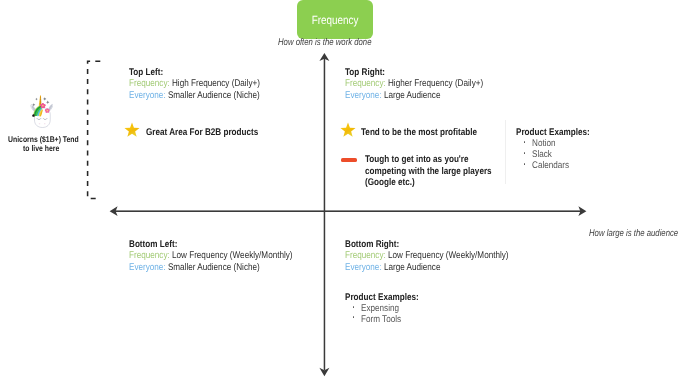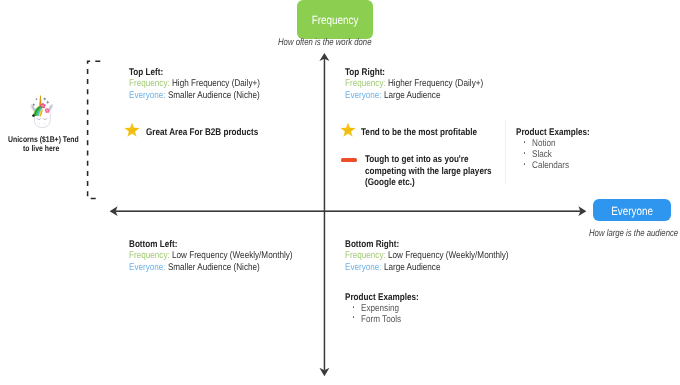--- a/index.html
+++ b/index.html
@@ -47,23 +47,20 @@
 
   <svg class="abs" style="left:82px;top:55px;" width="26" height="152">
     <path d="M18.3 6.2 L5.6 6.2 L5.6 143.4 L17 143.4" fill="none" stroke="#262626" stroke-width="1.55" stroke-dasharray="5.0 5.2"></path>
   </svg>
 
   <div class="chip" id="chip-freq" style="background-color: rgb(140, 207, 80);">
     <span>Frequency</span>
   </div>
   <div class="caption" style="left:278px;top:36.5px;">How often is the work done</div>
 
-  <div class="chip" id="chip-every" style="background-color: rgb(46, 150, 239);">
-    <span>Everyone</span>
-  </div>
   <div class="caption" style="left:589px;top:227.5px;">How large is the audience</div>
 
   <div class="abs" style="left:27px;top:92px;">
     <svg width="26" height="38" viewBox="0 0 104 152">
       <defs>
         <linearGradient id="horng" x1="0.1" y1="0" x2="0.95" y2="0.15">
           <stop offset="0" stop-color="#fcdf92"></stop>
             <stop offset="0.3" stop-color="#f6c948"></stop>
           <stop offset="0.65" stop-color="#e8a516"></stop>
             <stop offset="1" stop-color="#c5860d"></stop>

